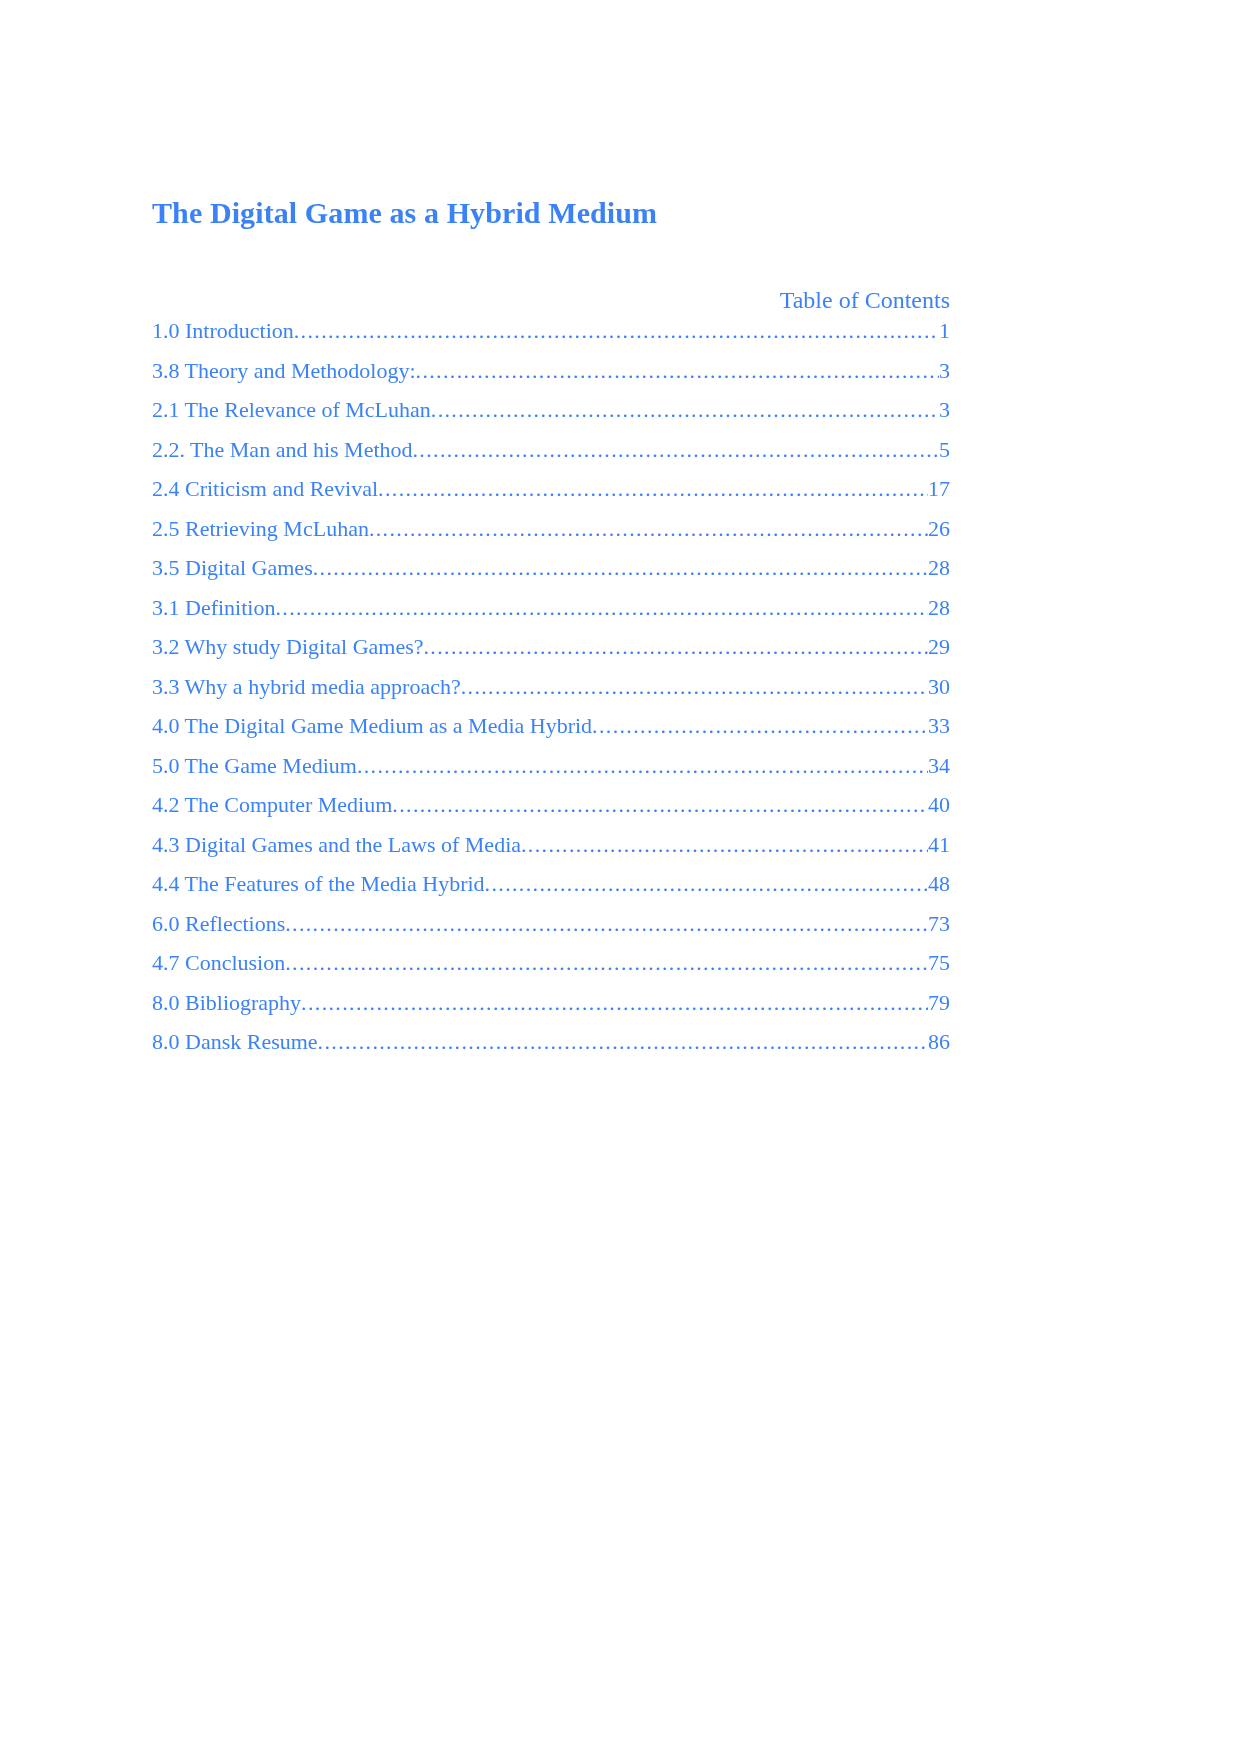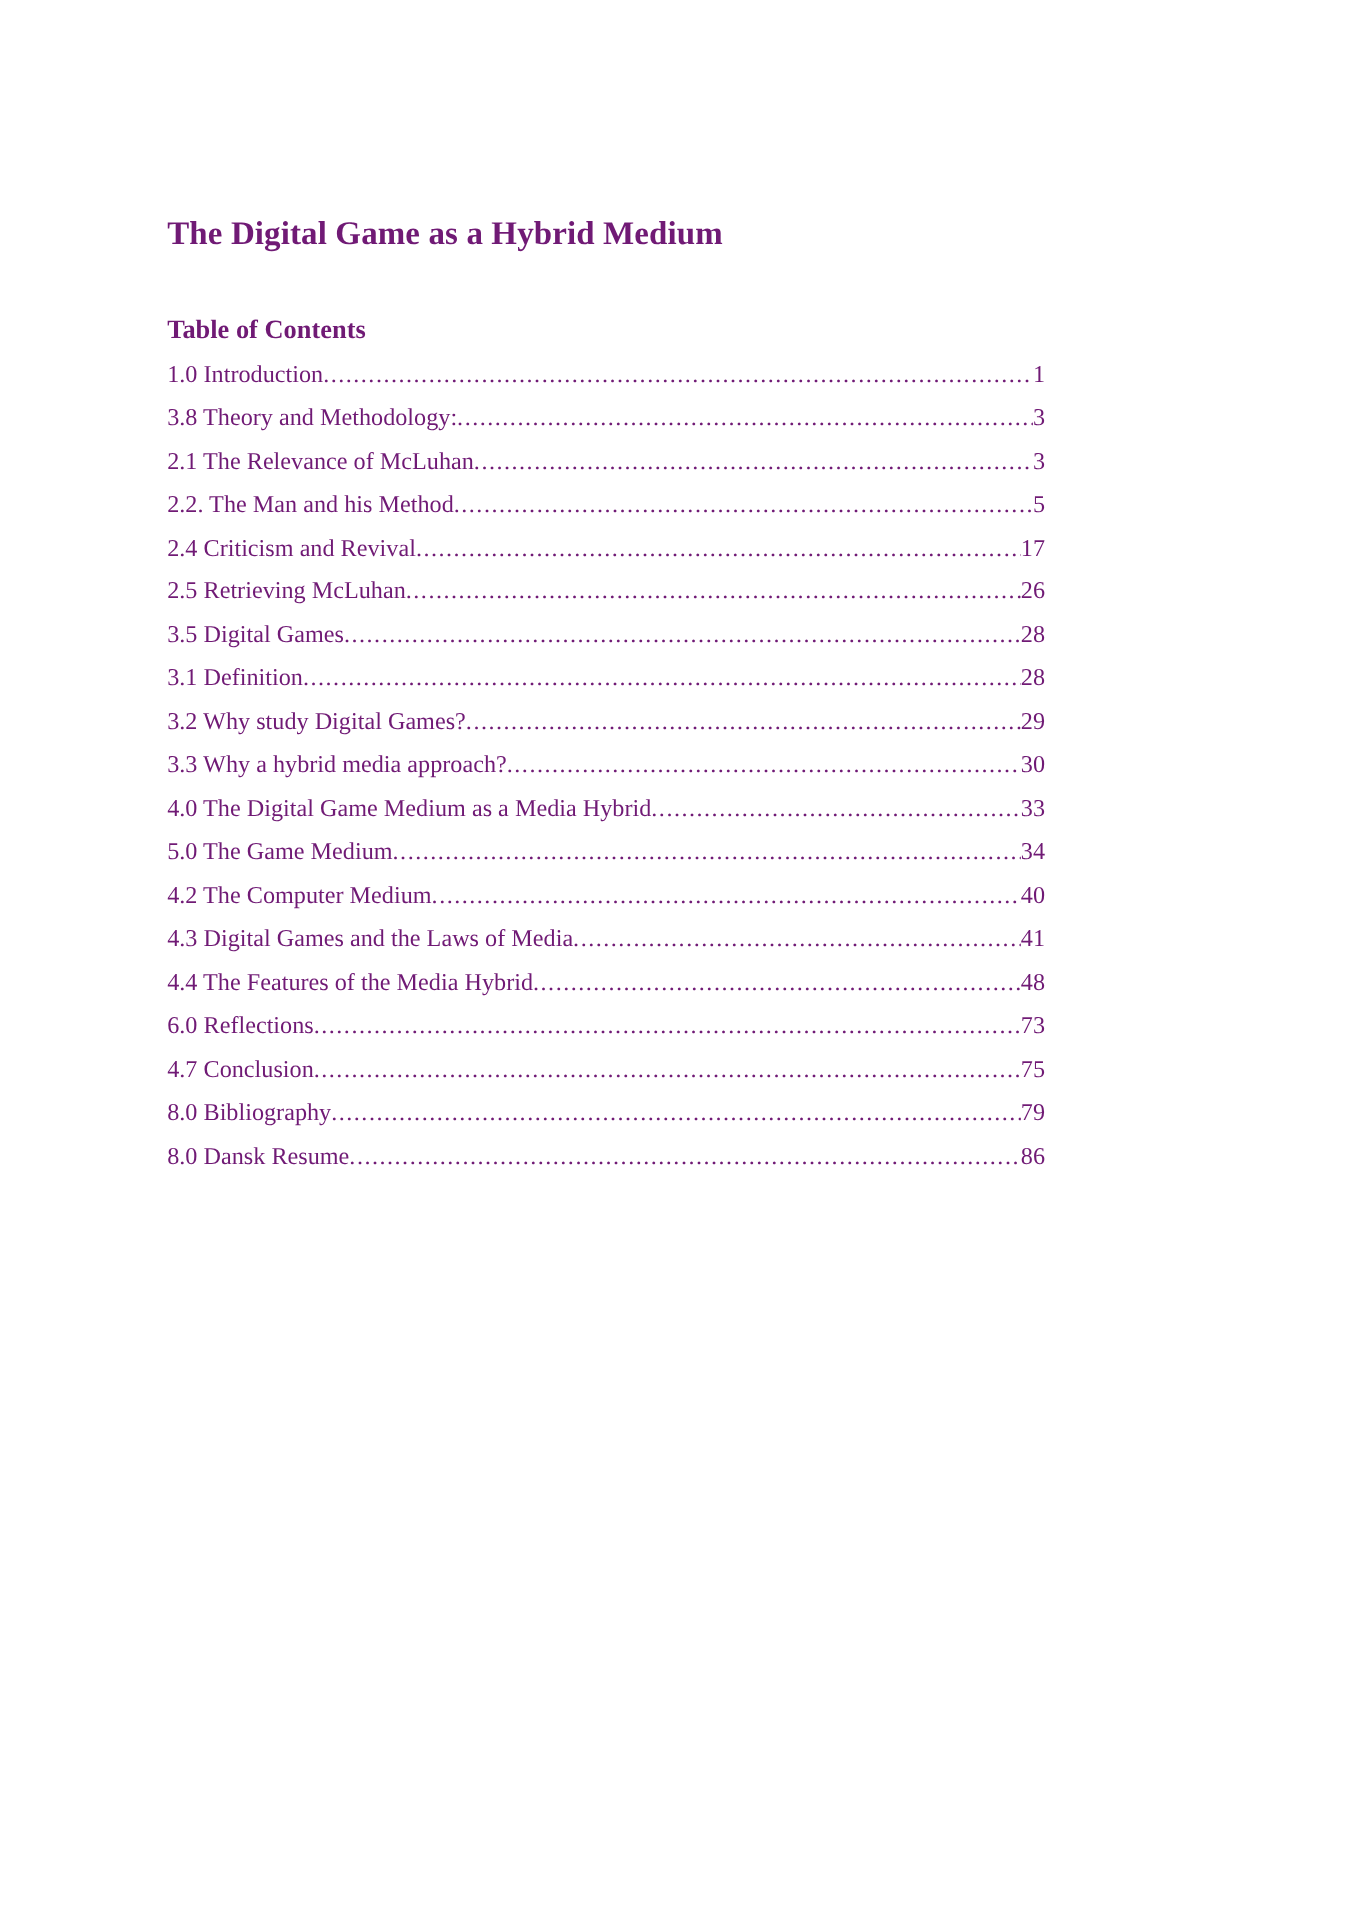--- a/index.html
+++ b/index.html
@@ -8,49 +8,50 @@
     background: #ffffff;
   }
   .page {
     position: relative;
     width: 1241px;
     height: 1754px;
     background: #ffffff;
     margin: 0 auto;
     overflow: hidden;
     font-family: "Liberation Serif", "DejaVu Serif", serif;
-    color: #701a75;
+    color: #3b82f6;
   }
   .content {
     position: absolute;
     left: 152px;
     top: 196px;
     width: 798px;
   }
   .doc-title {
     font-size: 30px;
     font-weight: bold;
     line-height: 1.15;
     letter-spacing: 0.1px;
     margin: 0 0 56px 0;
   }
   .toc-heading {
     font-size: 24px;
-    font-weight: bold;
+    font-weight: normal;
     line-height: 1.15;
     margin: 0 0 6px 0;
+    text-align: right;
   }
   .toc-list {
     margin: 0;
     padding: 0;
     list-style: none;
   }
   .toc-entry {
     display: flex;
-    align-items: center;
+    align-items: flex-start;
     font-size: 22px;
     line-height: 1.0;
     height: 39.5px;
     white-space: nowrap;
     overflow: hidden;
   }
   .toc-label {
     flex: 0 0 auto;
   }
   .toc-leader {

